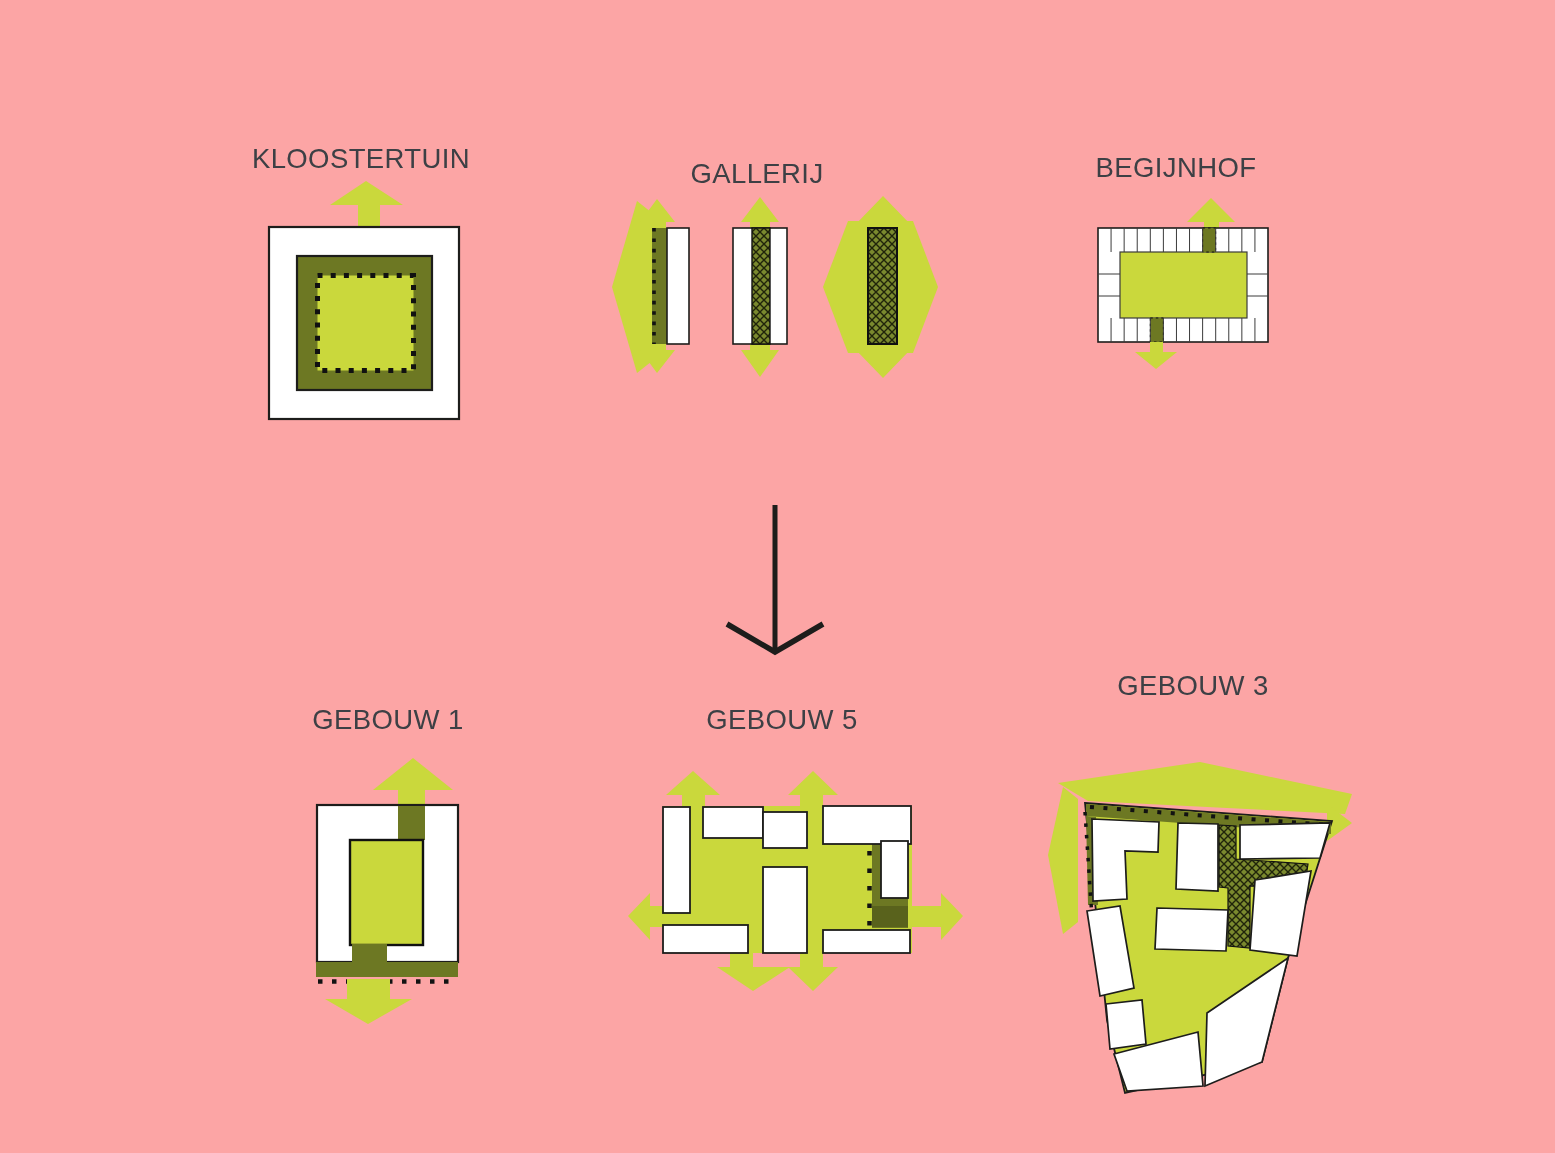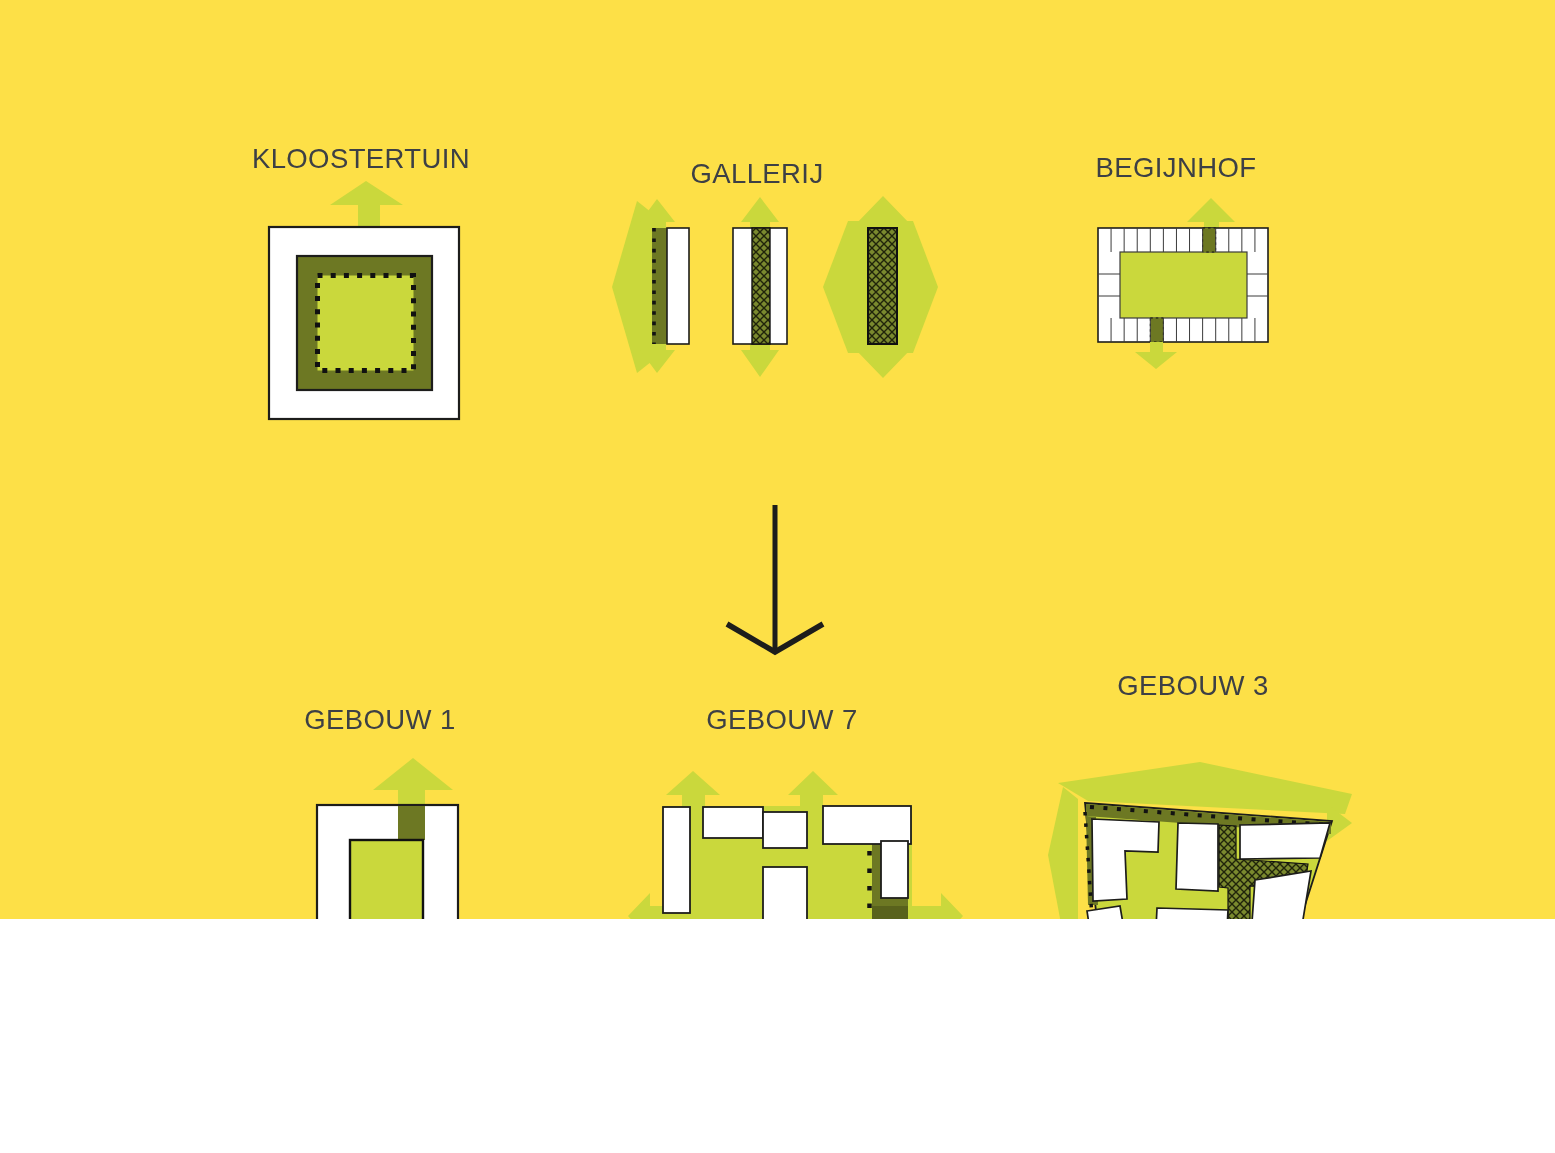--- a/index.html
+++ b/index.html
@@ -1,20 +1,20 @@
 <!DOCTYPE html>
 <html style="--lime: #cad83c; --olive: #6d7823; --hatchbg: #7a892e; --ink: #1d1d1b; --label: #3d4045;"><head>
 <meta charset="utf-8">
 <style>
   :root{
     --lime:#cad83c; --olive:#6d7823; --hatchbg:#7a892e;
     --ink:#1d1d1b; --label:#3d4045; --line:#2a2a28;
   }
   html,body{margin:0;padding:0;background:#ffffff;}
-  #canvas{position:relative;width:1555px;height:919px;background:#fde047;overflow:hidden;
+  #canvas{position:relative;width:1555px;height:1153px;background:#fca5a5;overflow:hidden;
           font-family:"Liberation Sans", sans-serif;}
   svg{position:absolute;left:0;top:0;}
   .lime{fill:var(--lime);}
   .olive{fill:var(--olive);}
   .white{fill:#ffffff;stroke:var(--ink);}
   .label{position:absolute;transform:translateX(-50%);white-space:nowrap;
          font-size:27.5px;letter-spacing:.4px;color:var(--label);}
   .dots{stroke:#121212;fill:none;}
   #bgj-grid line{stroke:#3b3b3b;stroke-width:1;}
 </style>
@@ -154,16 +154,16 @@
         <polygon class="white" points="1106,1004 1142,1000 1146,1044 1110,1049"></polygon>
         <polygon class="white" points="1114,1054 1198,1032 1203,1086 1127,1091"></polygon>
         <polygon class="white" points="1207,1013 1288,958 1262,1062 1205,1086"></polygon>
       </g>
     </g>
   </svg>
 
   <div class="label" style="left:361px;top:143px">KLOOSTERTUIN</div>
   <div class="label" style="left:757px;top:158px">GALLERIJ</div>
   <div class="label" style="left:1176px;top:152px">BEGIJNHOF</div>
-  <div class="label" style="left:380px;top:704px">GEBOUW 1</div>
-  <div class="label" style="left:782px;top:704px">GEBOUW 7</div>
+  <div class="label" style="left:388px;top:704px">GEBOUW 1</div>
+  <div class="label" style="left:782px;top:704px">GEBOUW 5</div>
   <div class="label" style="left:1193px;top:670px">GEBOUW 3</div>
 </div>
 
 </body></html>

